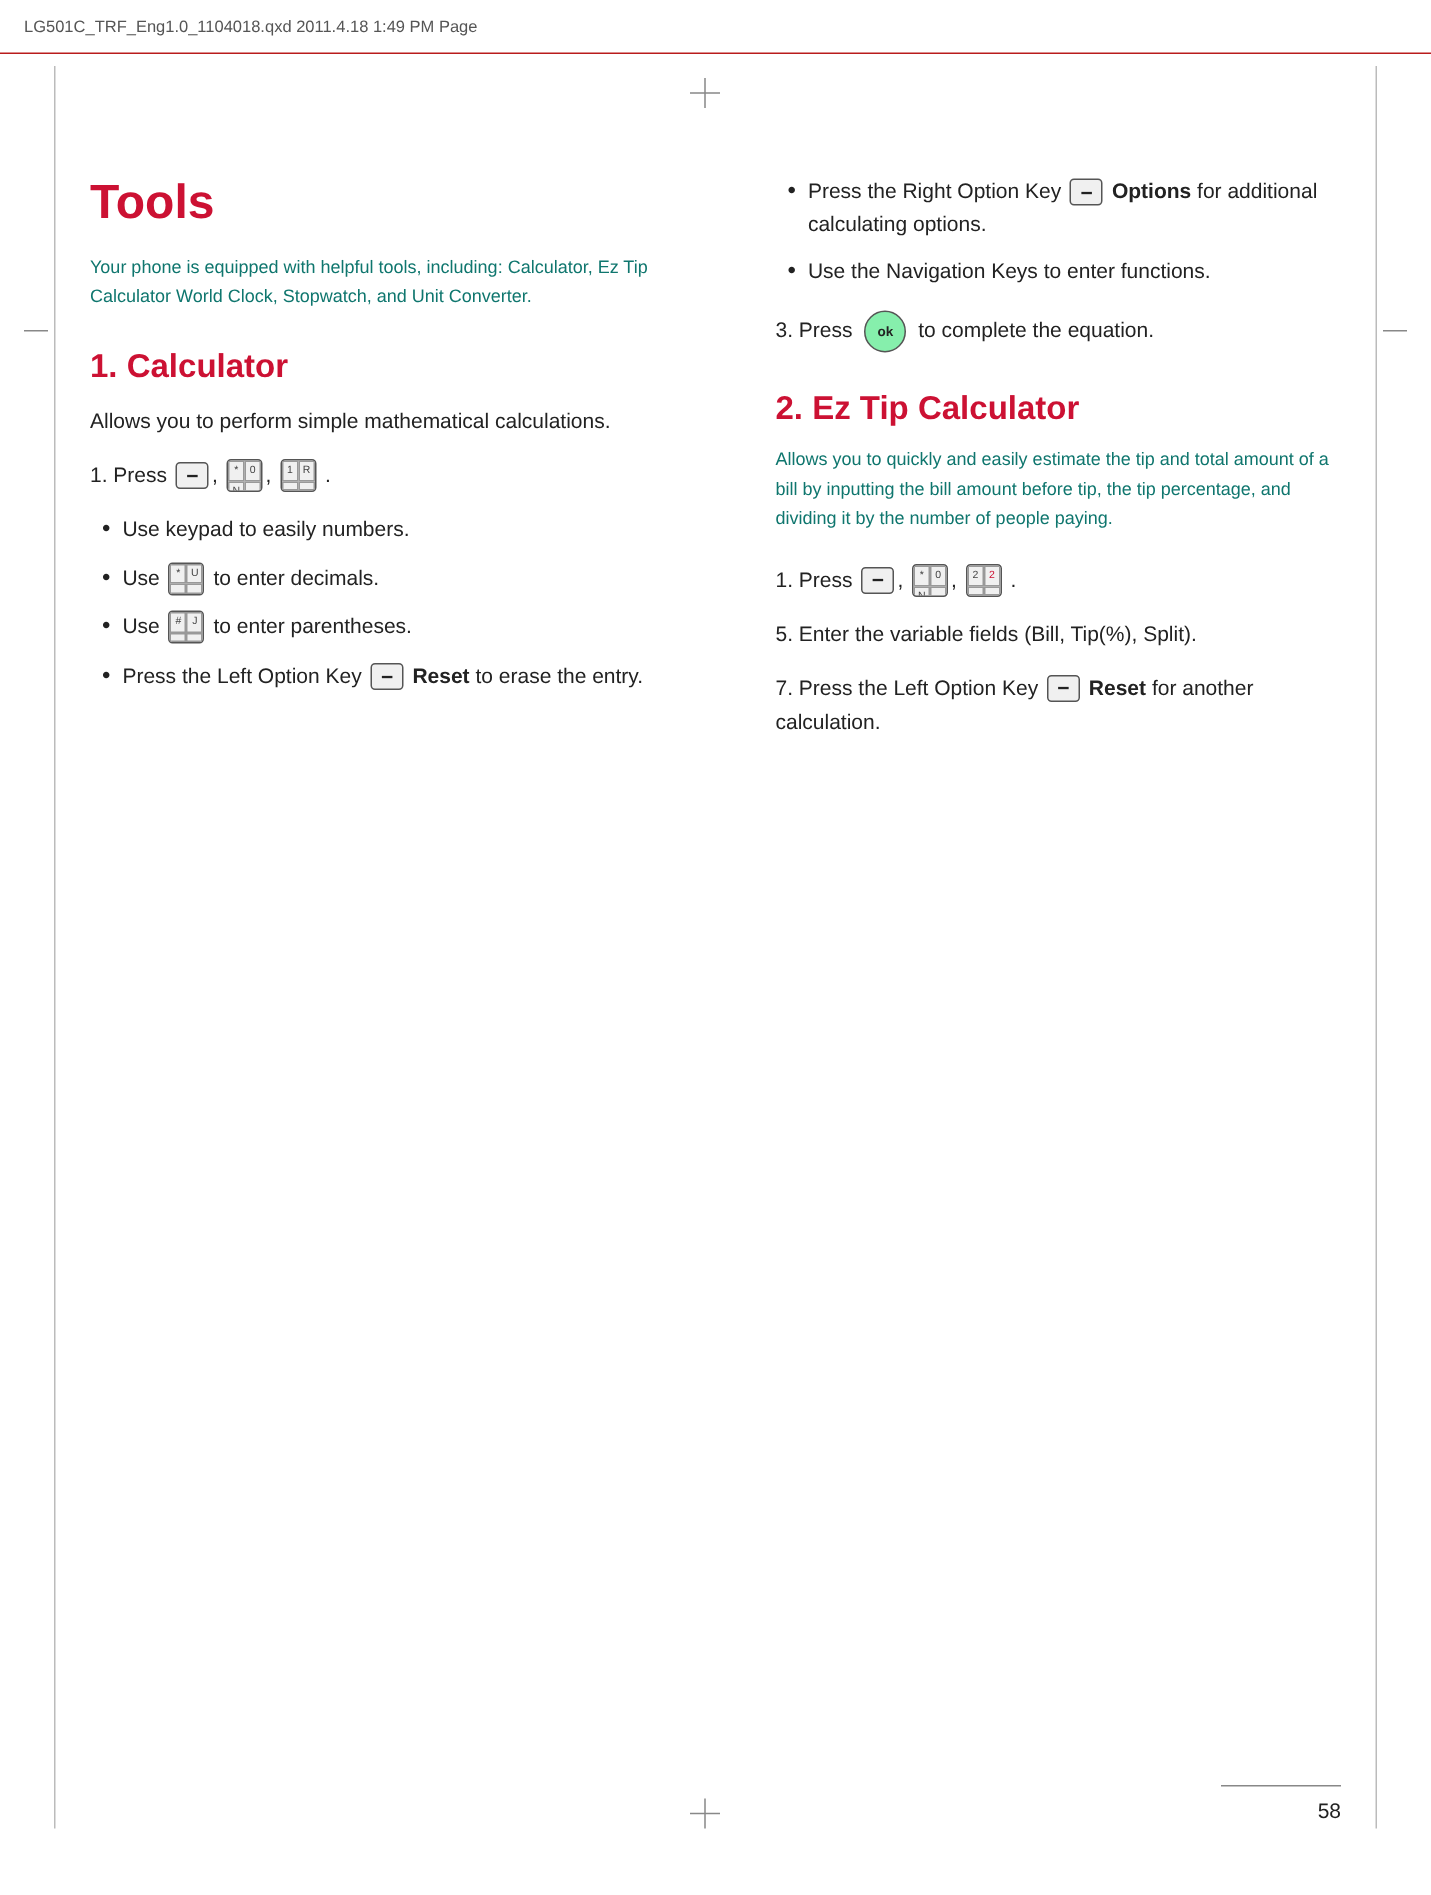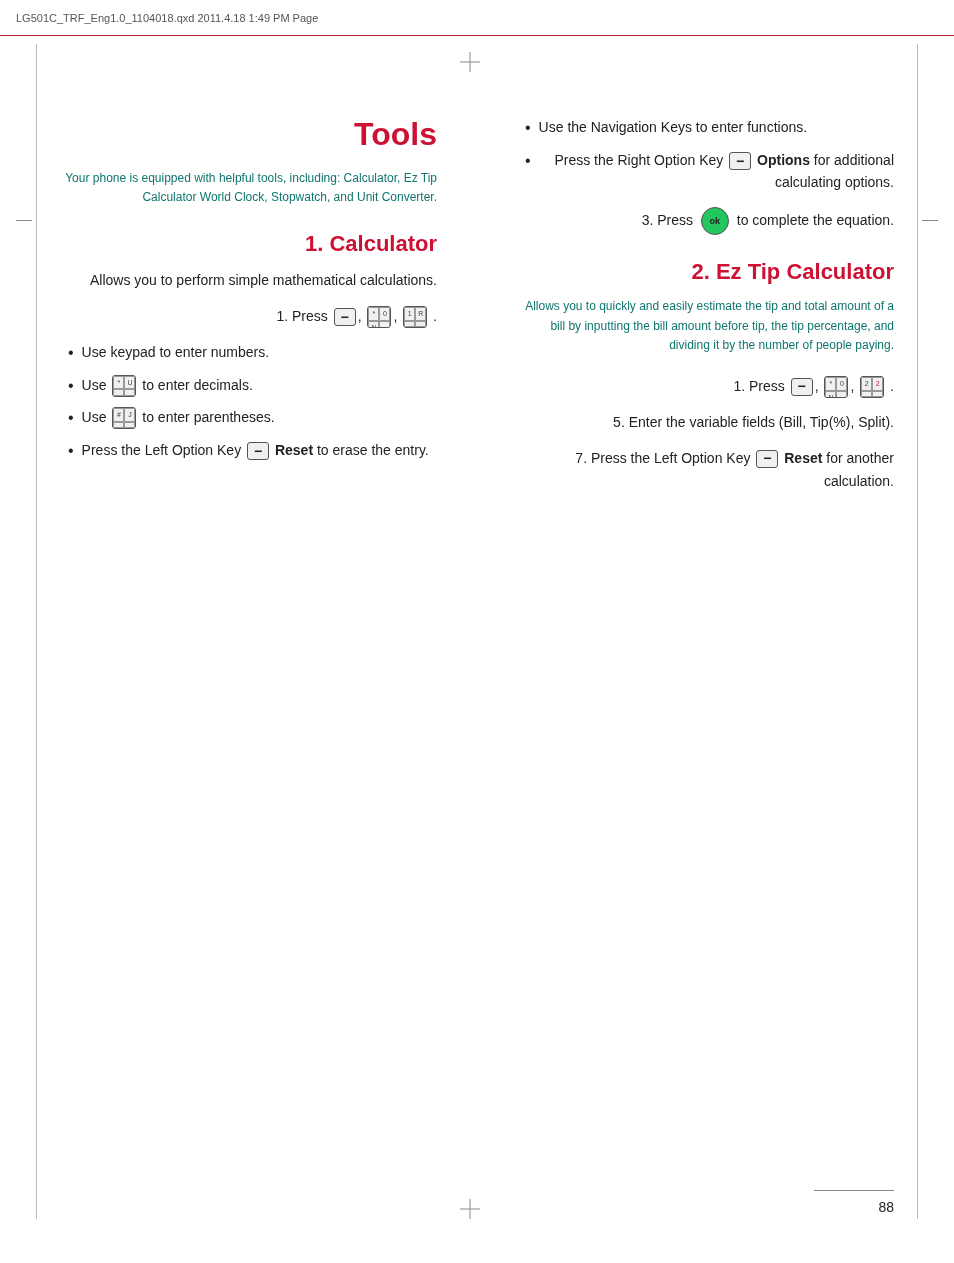--- a/index.html
+++ b/index.html
@@ -68,21 +68,20 @@
       height: 1px;
       background: #888;
     }
 
     
     .page-content {
       display: flex;
       flex-direction: row;
       padding: 80px 60px 60px 60px;
       gap: 40px;
-      text-align: right;
     }
 
     .left-col {
       flex: 1;
       padding-right: 20px;
     }
 
     .right-col {
       flex: 1;
       padding-left: 20px;
@@ -162,21 +161,21 @@
     .key-ok {
       display: inline-flex;
       align-items: center;
       justify-content: center;
       border: 1.5px solid #555;
       border-radius: 50%;
       width: 28px;
       height: 28px;
       font-size: 9px;
       font-weight: bold;
-      background: #22c55e;
+      background: #86efac;
       color: #222;
       vertical-align: middle;
       margin: 0 4px;
     }
 
     .key-grid {
       display: inline-grid;
       grid-template-columns: 1fr 1fr;
       grid-template-rows: 1fr 1fr;
       border: 1.5px solid #555;
@@ -288,21 +287,21 @@
         <span class="key-grid-cell">R</span>
         <span class="key-grid-cell"></span>
         <span class="key-grid-cell"></span>
       </span>
       <span>.</span>
     </div>
 
 
     <ul class="bullet-list">
       <li>
-        <span>Use keypad to enter numbers.</span>
+        <span>Use keypad to easily numbers.</span>
       </li>
       <li>
         <span>Use
           <span class="key-grid">
             <span class="key-grid-cell">*</span>
             <span class="key-grid-cell">U</span>
             <span class="key-grid-cell"></span>
             <span class="key-grid-cell"></span>
           </span>
           to enter decimals.
@@ -328,31 +327,31 @@
       </li>
     </ul>
 
   </div>
 
   <div class="right-col">
 
     <ul class="bullet-list">
       <li>
         <span>
-          Use the Navigation Keys to enter functions.
-        </span>
-      </li>
-      <li>
-        <span>
           Press the Right Option Key
           <span class="key-icon-minus">−</span>
           <span class="bold-text"> Options</span>
           for additional calculating options.
         </span>
       </li>
+      <li>
+        <span>
+          Use the Navigation Keys to enter functions.
+        </span>
+      </li>
     </ul>
 
     <div class="step-text">
       <span>3. Press</span>
       <span class="key-ok">ok</span>
       <span>to complete the equation.</span>
     </div>
 
     <h2 class="subsection-title" style="margin-top:24px;">2. Ez Tip Calculator</h2>
 
@@ -386,13 +385,13 @@
       <span>7. Press the Left Option Key</span>
       <span class="key-icon-minus">−</span>
       <span class="bold-text"> Reset</span>
       <span>for another calculation.</span>
     </div>
 
   </div>
 </div>
 
 <div class="bottom-divider"></div>
-<div class="page-number">88</div>
+<div class="page-number">58</div>
 
 </body></html>

